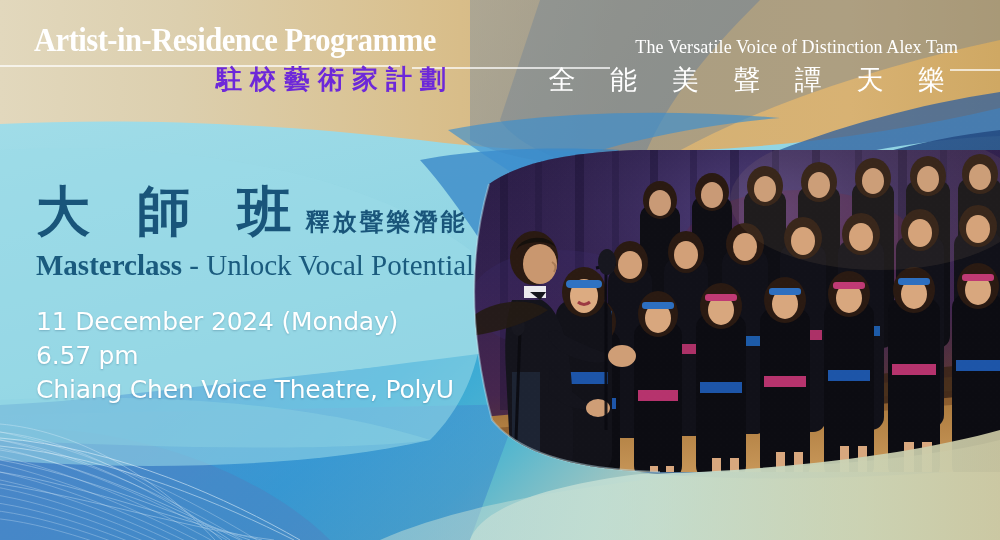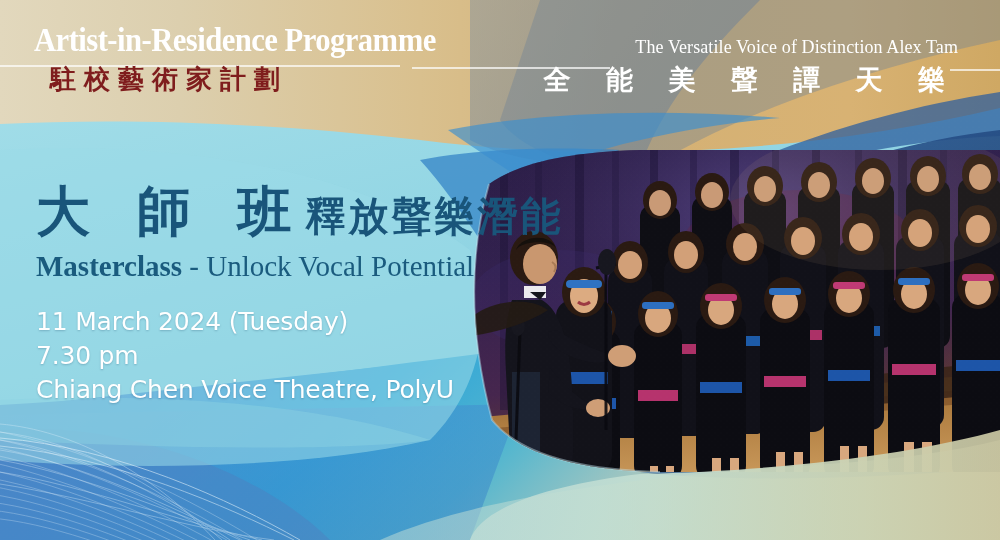--- a/index.html
+++ b/index.html
@@ -9,83 +9,83 @@
     width:1000px;height:540px;
     overflow:hidden;
     background:#8ecfdd;
   }
   .layer{position:absolute;top:0;left:0;width:1000px;height:540px;}
   svg.layer{display:block;}
 
   
   .hdr-left{
     position:absolute;left:34px;top:22px;width:420px;
-    text-align:left;
+    text-align:right;
   }
   .hdr-left .en{
     font-family:"Liberation Serif", serif;
     font-weight:700;
     font-size:33px;
     line-height:36px;
     letter-spacing:-0.6px;
     color:#ffffff;
     white-space:nowrap;
     transform:scaleX(0.93);
     transform-origin:left center;
   }
   .hdr-left .zh{
     font-family:"DejaVu Serif", serif;
     font-weight:700;
     font-size:26px;
     line-height:34px;
     letter-spacing:8px;
-    color:#7f1d1d;
+    color:#6d28d9;
     margin-top:4px;
     white-space:nowrap;
     margin-left:16px;
   }
   .hdr-right{
     position:absolute;right:42px;top:36px;width:520px;
     text-align:right;
   }
   .hdr-right .en{
     font-family:"Liberation Serif", serif;
     font-weight:400;
     font-size:18px;
     line-height:22px;
     color:#ffffff;
     white-space:nowrap;
     letter-spacing:0.1px;
   }
   .hdr-right .zh{
     font-family:"DejaVu Serif", serif;
-    font-weight:700;
+    font-weight:400;
     font-size:27px;
     line-height:34px;
     letter-spacing:13px;
     color:#ffffff;
     margin-top:5px;
     white-space:nowrap;
     padding-right:0px;
   }
 
   
   .main-block{position:absolute;left:36px;top:186px;width:470px;}
   .m-zh{
     font-family:"DejaVu Serif", serif;
     font-weight:700;
     color:#19557a;
     font-size:40px;
     line-height:50px;
     white-space:nowrap;
   }
   .m-zh .big{letter-spacing:14px;font-size:54px;}
-  .m-zh .sub{letter-spacing:3px;font-size:40px;}
+  .m-zh .sub{letter-spacing:3px;font-size:24px;}
   .m-en{
-    margin-top:8px;
+    margin-top:1px;
     font-family:"Liberation Serif", serif;
     color:#1a5b7e;
     font-size:29px;
     line-height:34px;
     white-space:nowrap;
   }
   .m-en b{font-weight:700;}
   .m-en span.light{font-weight:400;}
 
   .details{position:absolute;left:36px;top:305px;width:460px;}
@@ -515,18 +515,18 @@
   <div class="main-block">
     <div class="m-zh">
       <span class="big">大 師 班</span><span class="sub">釋放聲樂潛能</span>
     </div>
     <div class="m-en">
       <b>Masterclass</b><span class="light"> - Unlock Vocal Potential</span>
     </div>
   </div>
 
   <div class="details">
-    <div>11 March 2024 (Tuesday)</div>
-    <div>7.30 pm</div>
+    <div>11 December 2024 (Monday)</div>
+    <div>6.57 pm</div>
     <div>Chiang Chen Voice Theatre, PolyU</div>
   </div>
 
 </div>
 
 </body></html>

